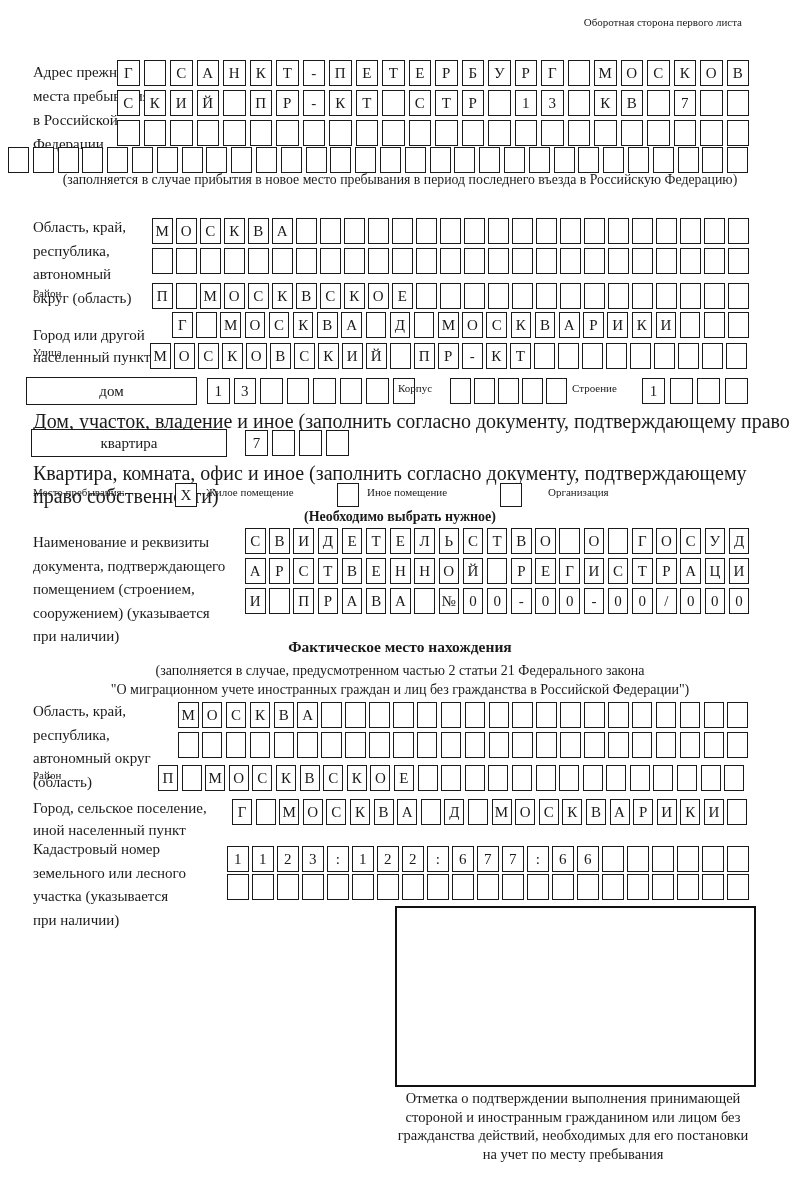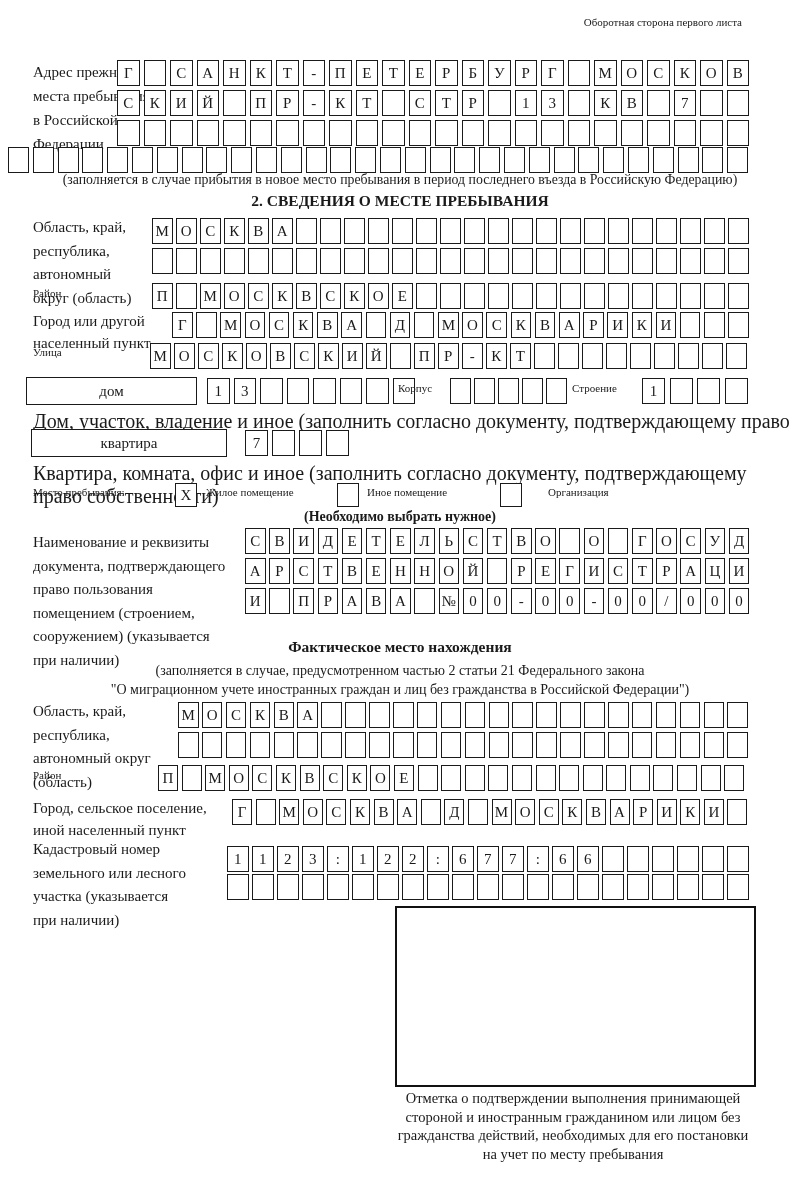--- a/index.html
+++ b/index.html
@@ -152,21 +152,20 @@
       <span class="cell"></span>
       <span class="cell"></span>
       <span class="cell"></span>
       <span class="cell"></span>
       <span class="cell"></span>
       <span class="cell"></span>
       <span class="cell"></span>
     </div>
   <div class="note" style="top:172px;">(заполняется в случае прибытия в новое место пребывания в период последнего въезда в Российскую Федерацию)</div>
 
-  <div class="ttl" style="top:192px;">2. СВЕДЕНИЯ О МЕСТЕ ПРЕБЫВАНИЯ</div>
 
   <div class="lbl lh23" style="left:33px;top:216px;">
     <div>Область, край,</div>
     <div>республика,</div>
     <div>автономный</div>
     <div>округ (область)</div>
   </div>
   <div class="cr pC" style="left:152px;top:218px;">
       <span class="cell">М</span>
       <span class="cell">О</span>
@@ -244,21 +243,21 @@
       <span class="cell"></span>
       <span class="cell"></span>
       <span class="cell"></span>
       <span class="cell"></span>
       <span class="cell"></span>
       <span class="cell"></span>
       <span class="cell"></span>
       <span class="cell"></span>
     </div>
 
-  <div class="lbl lh22" style="left:33px;top:310px;">
+  <div class="lbl lh22" style="left:33px;top:324px;">
     <div>Город или другой</div>
     <div>населенный пункт</div>
   </div>
   <div class="cr pD" style="left:172px;top:312px;">
       <span class="cell">Г</span>
       <span class="cell"></span>
       <span class="cell">М</span>
       <span class="cell">О</span>
       <span class="cell">С</span>
       <span class="cell">К</span>
@@ -353,21 +352,20 @@
   <div class="inline-lbl" style="left:206px;top:486px;">Жилое помещение</div>
   <div class="chk" style="left:337px;top:483px;"></div>
   <div class="inline-lbl" style="left:367px;top:486px;">Иное помещение</div>
   <div class="chk" style="left:500px;top:483px;"></div>
   <div class="inline-lbl" style="left:548px;top:486px;">Организация</div>
   <div class="note" style="top:509px;font-size:14px;font-weight:bold;">(Необходимо выбрать нужное)</div>
 
   <div class="lbl lh23" style="left:33px;top:531px;">
     <div>Наименование и реквизиты</div>
     <div>документа, подтверждающего</div>
-    <div>право пользования</div>
     <div>помещением (строением,</div>
     <div>сооружением) (указывается</div>
     <div>при наличии)</div>
   </div>
   <div class="cr pD" style="left:245px;top:528px;">
       <span class="cell">С</span>
       <span class="cell">В</span>
       <span class="cell">И</span>
       <span class="cell">Д</span>
       <span class="cell">Е</span>

